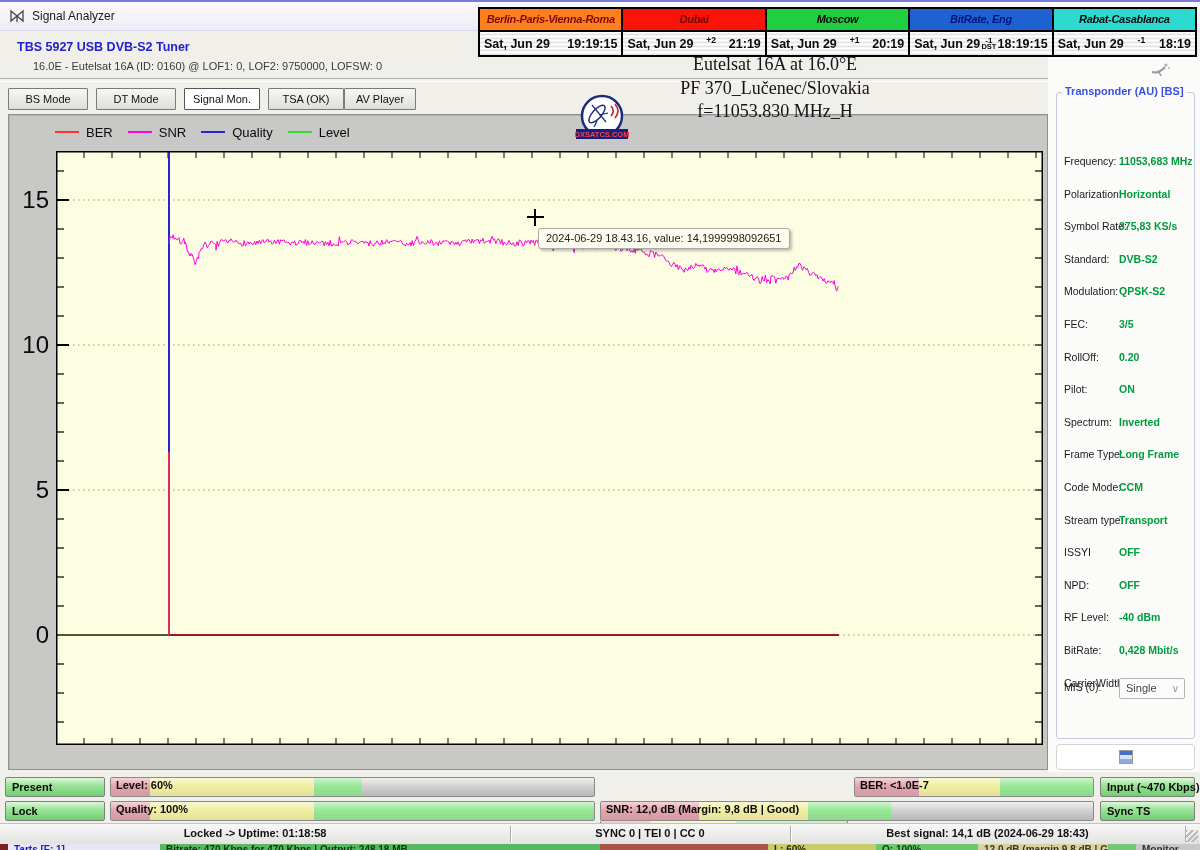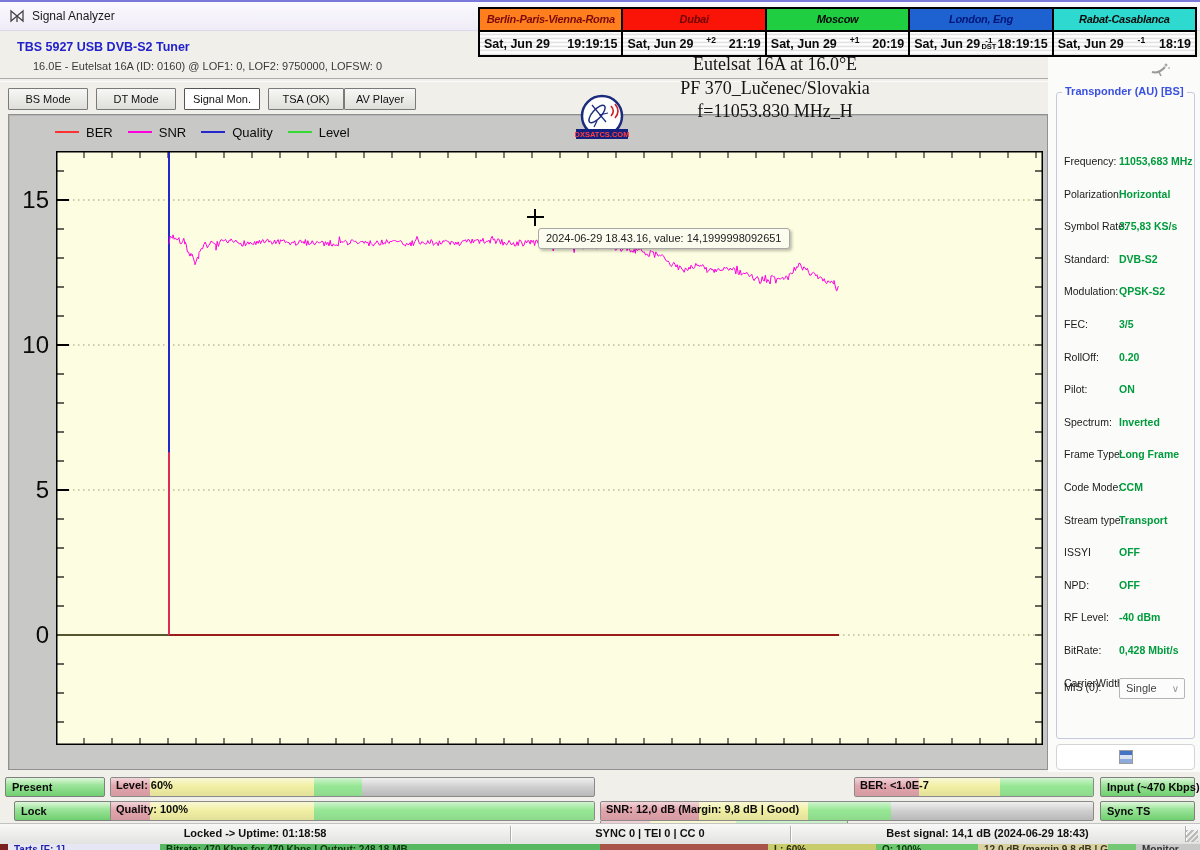--- a/index.html
+++ b/index.html
@@ -127,21 +127,21 @@
       </div>
       <div class="clock-cell">
         <div class="clock-head" style="background: rgb(31, 206, 65); color: rgb(10, 10, 10);">Moscow</div>
         <div class="clock-time-row">
           <span class="date">Sat, Jun 29</span>
           <span class="mid"><span class="off-sup">+1</span></span>
           <span class="time">20:19</span>
         </div>
       </div>
       <div class="clock-cell">
-        <div class="clock-head" style="background: rgb(30, 98, 210); color: rgb(0, 22, 120);">London, Eng</div>
+        <div class="clock-head" style="background: rgb(30, 98, 210); color: rgb(0, 22, 120);">BitRate, Eng</div>
         <div class="clock-time-row">
           <span class="date">Sat, Jun 29</span>
           <span class="mid"><span class="off-stack"><span class="s">-1</span><span class="m">DST</span></span></span>
           <span class="time">18:19:15</span>
         </div>
       </div>
       <div class="clock-cell">
         <div class="clock-head" style="background: rgb(46, 217, 207); color: rgb(10, 10, 10);">Rabat-Casablanca</div>
         <div class="clock-time-row">
           <span class="date">Sat, Jun 29</span>
@@ -438,21 +438,21 @@
         <div class="meter-seg" style="width: 45%; background-color: rgb(150, 231, 148);"></div>
         <span class="meter-text">preBER: &lt;1.0E-7</span>
       </div>
       <div class="meter-bar" style="left: 854px; top: 775px; width: 240px;">
         <div class="meter-seg" style="width: 27%; background-color: rgb(226, 164, 172);"></div>
         <div class="meter-seg" style="width: 34%; background-color: rgb(241, 239, 163);"></div>
         <div class="meter-seg" style="width: 39%; background-color: rgb(150, 231, 148);"></div>
         <span class="meter-text">BER: &lt;1.0E-7</span>
       </div>
       <div class="badge" style="left: 1100px; top: 775px; width: 95px;">Input (~470 Kbps)</div>
-      <div class="badge" style="left: 14px; top: 799px; width: 100px;">Lock</div>
+      <div class="badge" style="left: 5px; top: 799px; width: 100px;">Lock</div>
       <div class="meter-bar" style="left: 110px; top: 799px; width: 485px;">
         <div class="meter-seg" style="width: 8%; background-color: rgb(226, 164, 172);"></div>
         <div class="meter-seg" style="width: 34%; background-color: rgb(241, 239, 163);"></div>
         <div class="meter-seg" style="width: 58%; background-color: rgb(150, 231, 148);"></div>
         <span class="meter-text">Quality: 100%</span>
       </div>
       <div class="meter-bar" style="left: 600px; top: 799px; width: 494px;">
         <div class="meter-seg" style="width: 20%; background-color: rgb(226, 164, 172);"></div>
         <div class="meter-seg" style="width: 22%; background-color: rgb(241, 239, 163);"></div>
         <div class="meter-seg" style="width: 17%; background-color: rgb(150, 231, 148);"></div>

